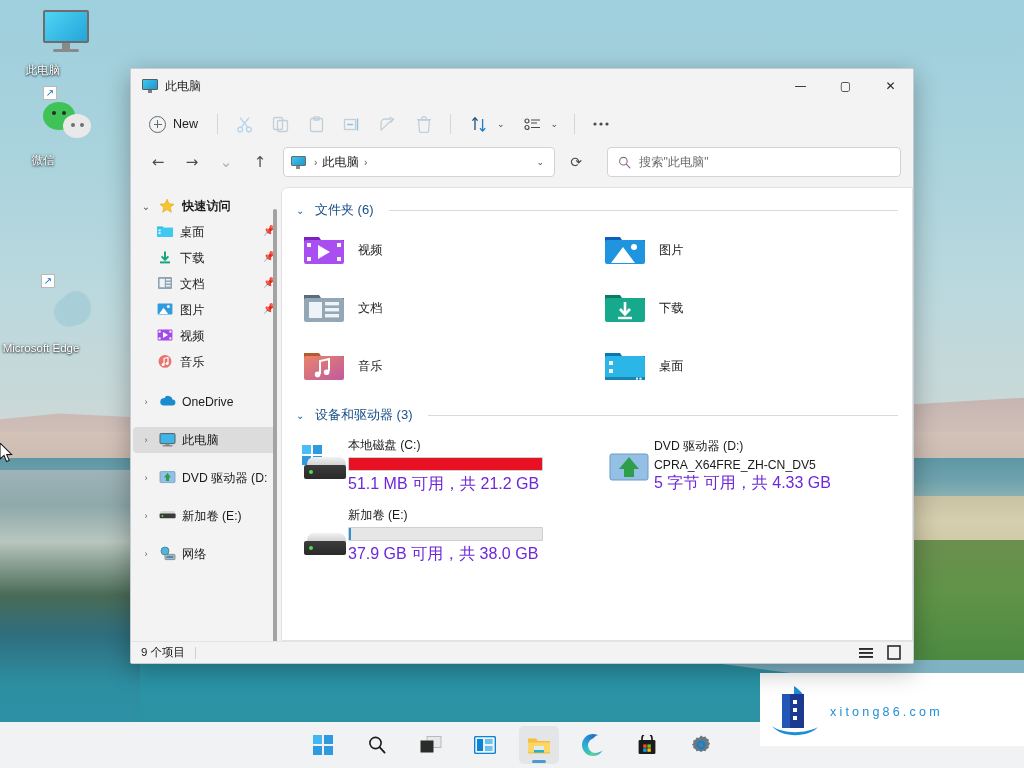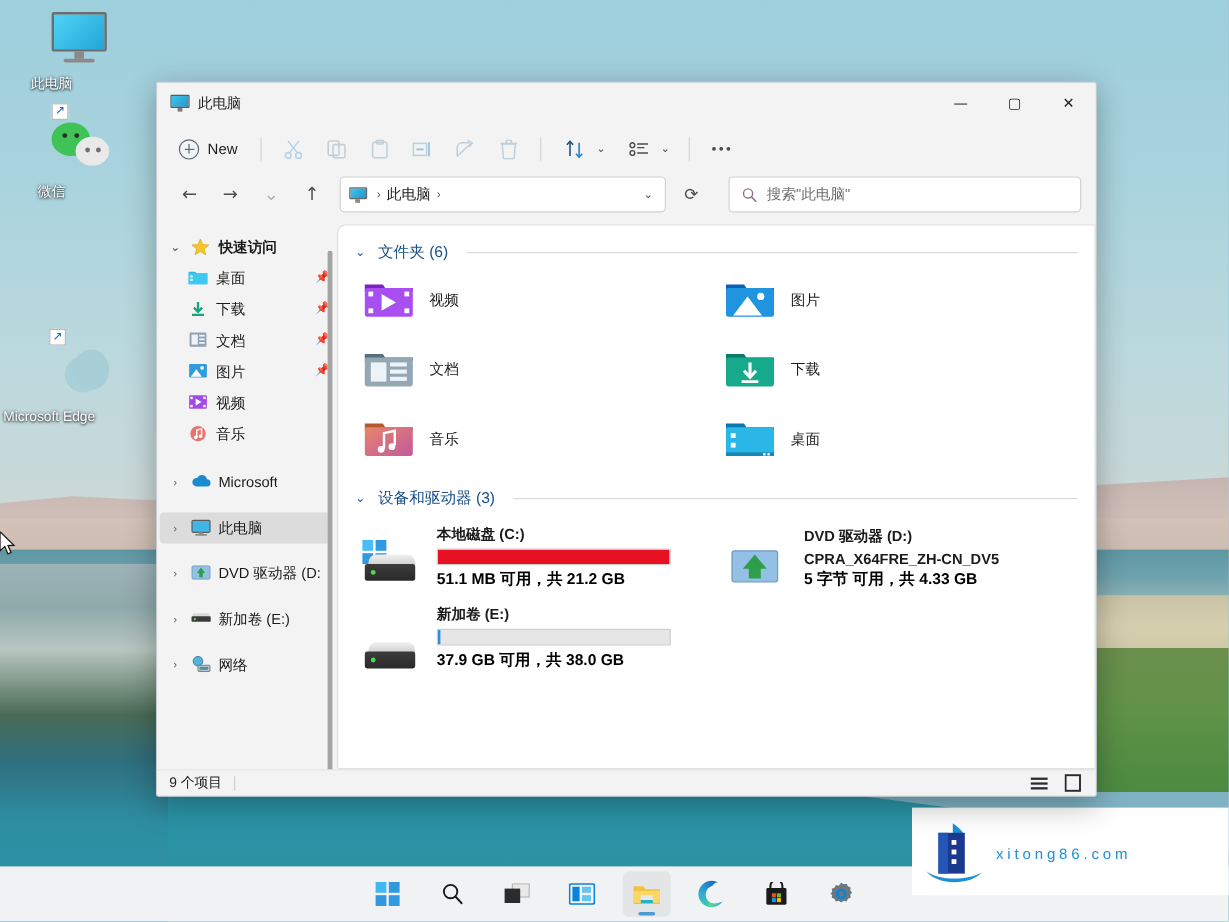--- a/index.html
+++ b/index.html
@@ -236,42 +236,42 @@
   .gh-chev { font-size:10px; color:#1f5fa8; width:12px; }
   .gh-title { font-size:13px; color:#1a4f8a; white-space:nowrap; }
   .gh-rule { flex:1; height:1px; background:#dadada; margin-left:8px; }
 
   .tiles { display:grid; grid-template-columns:1fr 1fr; row-gap:12px; }
   .tile { display:flex; align-items:center; gap:12px; padding:4px 6px; border-radius:4px; cursor:pointer; }
   .tile-ico { width:44px; height:38px; flex:none; position:relative; }
   .tile-name { font-size:12.2px; color:#1b1b1b; }
 
   
-  .drive-row { display:flex; align-items:flex-end; gap:16px; padding:3px 6px; border-radius:4px; cursor:pointer;font-weight:bold; }
+  .drive-row { display:flex; align-items:center; gap:0; padding:3px 6px; border-radius:4px; cursor:pointer; }
   .drive-ico { width:46px; height:40px; flex:none; position:relative; margin-top:4px; }
   .hdd { position:absolute; left:2px; top:10px; width:42px; height:22px; }
   .hdd .top { position:absolute; left:3px; top:0; width:39px; height:9px;
               background:linear-gradient(#f2f2f2,#cfcfcf); border-radius:7px 7px 0 0; }
   .hdd .front { position:absolute; left:0; top:8px; width:42px; height:14px;
                 background:linear-gradient(#3c3c3c,#2a2a2a); border-radius:2px; }
   .hdd .led { position:absolute; left:5px; top:13px; width:4px; height:4px; border-radius:50%; background:#4ddc4d; }
   .winflag { position:absolute; left:0px; top:-2px; width:20px; height:20px; display:grid;
              grid-template-columns:1fr 1fr; grid-template-rows:1fr 1fr; gap:2px; }
   .winflag i { background:#2f9ae0; }
   .winflag i:nth-child(1){ background:#49bdf5; }
 
   .drive-info { flex:1; min-width:0; padding-top:2px; }
   .drive-title { font-size:12.2px; color:#1b1b1b; margin-bottom:3px; }
   .drive-sub { font-size:12.2px; color:#1b1b1b; margin-bottom:1px; }
   .bar-outer {
     width:195px; height:14px; background:#e6e6e6; border:1px solid #cfcfcf; border-radius:1px;
     overflow:hidden; margin:1px 0 3px;
   }
   .bar-fill { height:100%; }
-  .drive-free { font-size:13px; color:#000000; }
+  .drive-free { font-size:16px; color:#6d28d9; }
 
   .drives-grid { display:grid; grid-template-columns:1fr 1fr; column-gap:10px; }
 
   .statusbar {
     height:22px; flex:none; display:flex; align-items:center; padding:0 10px;
     background:#f3f3f3; border-top:1px solid #e4e4e4; font-size:11.5px; color:#1b1b1b;
   }
   .sb-sep { width:1px; height:12px; background:#cfcfcf; margin-left:10px; }
   .sb-views { margin-left:auto; display:flex; gap:10px; align-items:center; }
   .view-btn { width:18px; height:16px; cursor:pointer; display:flex; align-items:center; justify-content:center; }
@@ -650,21 +650,21 @@
 
       <div style="height:14px"></div>
 
       <div class="nav-item">
         <span class="nav-chev">›</span>
         <span class="nav-ico">
           <svg width="17" height="13" viewBox="0 0 17 13">
             <path d="M4.4 11.4 h9 a3 3 0 0 0 0 -6 a4.3 4.3 0 0 0 -8.1 -1.1 a3.5 3.5 0 0 0 -.9 7.1 Z" fill="#1b8bd0"></path>
           </svg>
         </span>
-        <span class="nav-label">Microsoft</span>
+        <span class="nav-label">OneDrive</span>
       </div>
 
       <div style="height:12px"></div>
 
       <div class="nav-item selected">
         <span class="nav-chev">›</span>
         <span class="nav-ico">
           <svg width="17" height="15" viewBox="0 0 17 15">
             <rect x="1" y="1.6" width="15" height="10" rx="1" fill="#3fb6e8" stroke="#5c5c5c" stroke-width="1"></rect>
             <rect x="6.5" y="11.6" width="4" height="2" fill="#8a8a8a"></rect>

